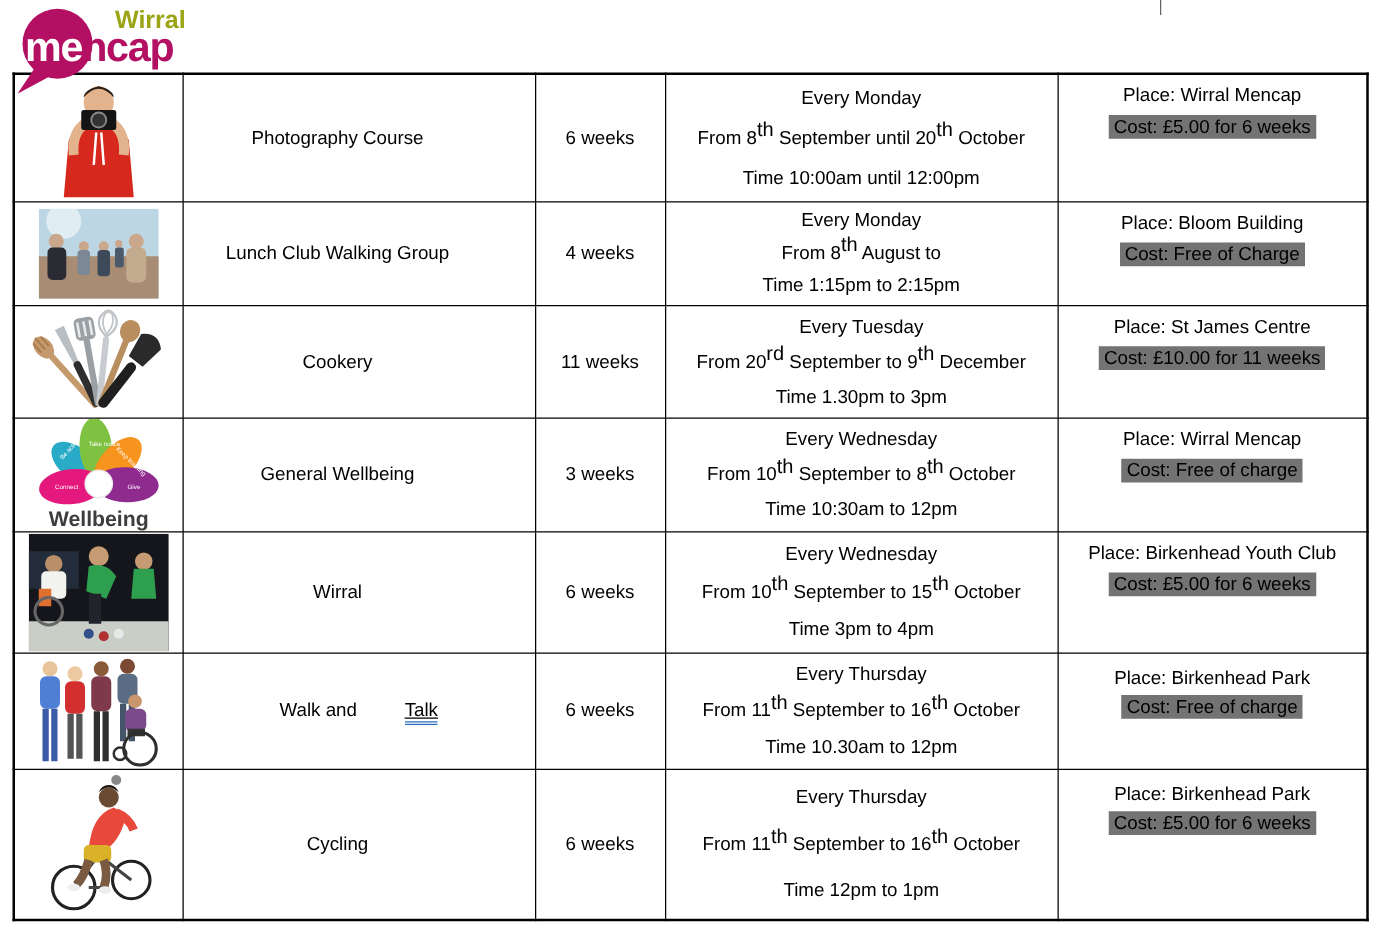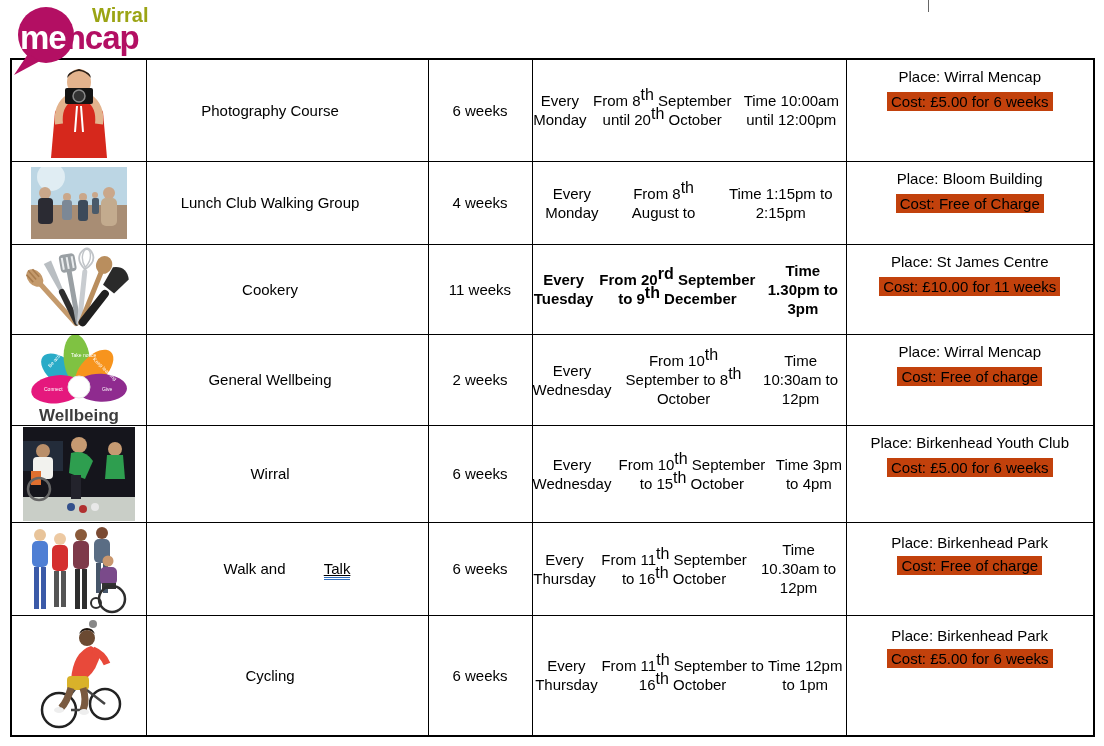--- a/index.html
+++ b/index.html
@@ -20,26 +20,26 @@
   table.schedule td{border:1px solid #000;padding:0;text-align:center;vertical-align:middle;font-size:15px;}
   col.c-img{width:135px;}col.c-name{width:282px;}col.c-dur{width:104px;}
   col.c-sched{width:314px;}col.c-place{width:248px;}
   tr.r1{height:102px;}tr.r2{height:83px;}tr.r3{height:90px;}tr.r4{height:91px;}
   tr.r5{height:97px;}tr.r6{height:93px;}tr.r7{height:121px;}
   .img-cell{overflow:hidden;}
   .img-cell svg{display:block;margin:0 auto;}
   .name-cell{font-size:15.5px;}
   .name-top{vertical-align:top;padding-top:20px;}
   .dur-top{vertical-align:top;padding-top:38px;font-size:13px;}
-  .cf{display:flex;justify-content:space-around;align-items:center;margin:0 auto;}
-  tr.r1 .cf{height:96px;}tr.r2 .cf{height:77px;}tr.r3 .cf{height:84px;font-weight:bold;}tr.r4 .cf{height:85px;}
+  .cf{display:flex;flex-direction:column;justify-content:space-around;align-items:center;margin:0 auto;}
+  tr.r1 .cf{height:96px;}tr.r2 .cf{height:77px;}tr.r3 .cf{height:84px;}tr.r4 .cf{height:85px;}
   tr.r5 .cf{height:91px;}tr.r6 .cf{height:87px;}tr.r7 .cf{height:113px;}
   .pf{display:flex;flex-direction:column;align-items:center;padding-top:7px;row-gap:6px;}
   .pf.gapped{padding-top:10px;row-gap:4px;}
-  .hl{background:#c2410c;padding:1px 4px;}
+  .hl{background:#737373;padding:1px 4px;}
   sup{font-size:16px;line-height:0;}
   .gram{text-decoration:underline;border-bottom:3px double #2f6fbf;margin-left:34px;}
   .line{line-height:19px;}
 </style>
 </head>
 <body>
 
 <div class="cursor-mark"></div>
 
 <svg class="logo" viewBox="0 0 190 76">
@@ -198,21 +198,21 @@
         <text x="30" y="32" font-size="5" fill="#fff" transform="rotate(-48,32,30)">Be active</text>
         <text x="53" y="22" font-size="5" fill="#fff">Take notice</text>
         <text x="74" y="26" font-size="5" fill="#fff" transform="rotate(44,76,26)">Keep learning</text>
         <text x="26" y="56" font-size="5" fill="#fff">Connect</text>
         <text x="84" y="56" font-size="5" fill="#fff">Give</text>
         <circle cx="61" cy="52" r="11" fill="#ffffff" stroke="#e8e8e8"></circle>
         <text x="61" y="86" font-size="17" font-weight="bold" fill="#3d3d3d" text-anchor="middle">Wellbeing</text>
       </svg>
     </td>
     <td class="name-cell"><span>General Wellbeing</span><span class="gram"></span></td>
-    <td>2 weeks</td>
+    <td>3 weeks</td>
     <td>
       <div class="cf">
         <div class="line">Every Wednesday</div>
         <div class="line"><span>From 10</span><sup>th</sup><span> September to 8</span><sup>th</sup><span> October</span></div>
         <div class="line">Time 10:30am to 12pm</div>
       </div>
     </td>
     <td style="vertical-align:top;">
       <div class="pf">
         <div class="line">Place: Wirral Mencap</div>

